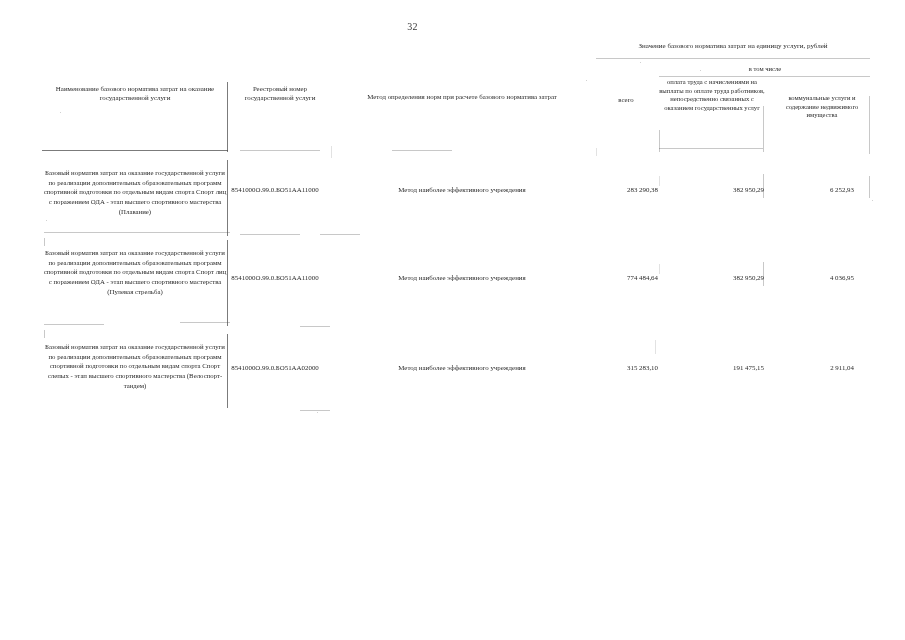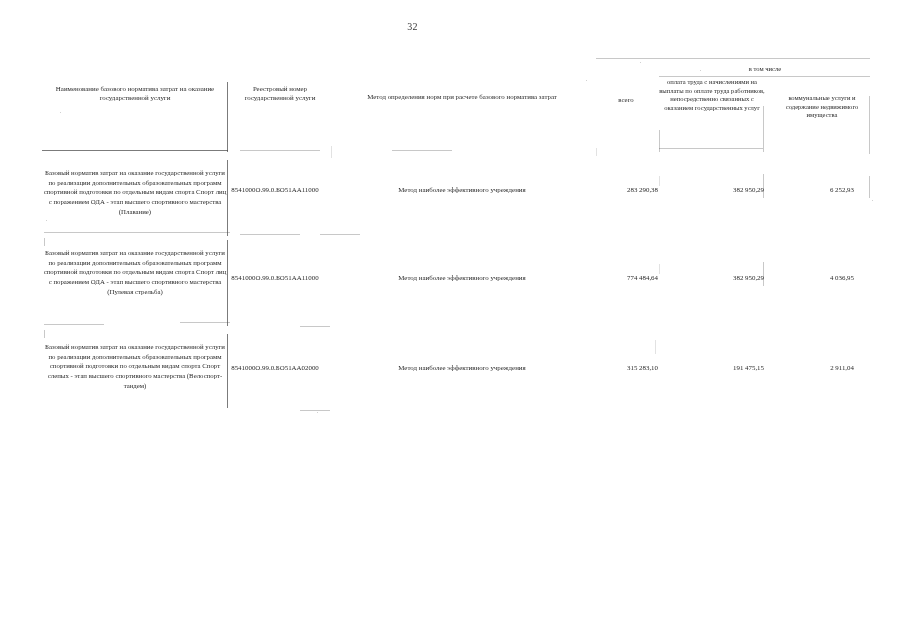--- a/index.html
+++ b/index.html
@@ -176,20 +176,21 @@
     border-radius: 50%;
   }
 </style>
 </head>
 <body>
 
 <div class="page">
 
   <div class="page-number">32</div>
 
+  <div class="hdr-top">Значение базового норматива затрат на единицу услуги, рублей</div>
   <div class="hdr-vtom">в том числе</div>
   <div class="hdr-vsego">всего</div>
   <div class="hdr-oplata">оплата труда с начислениями на выплаты по оплате труда работников, непосредственно связанных с оказанием государственных услуг</div>
   <div class="hdr-komm">коммунальные услуги и содержание недвижимого имущества</div>
   <div class="hdr-naim">Наименование базового норматива затрат на оказание государственной услуги</div>
   <div class="hdr-reestr">Реестровый номер государственной услуги</div>
   <div class="hdr-metod">Метод определения норм при расчете базового норматива затрат</div>
 
   <div class="hrule faint" style="left:596px; top:58px; width:274px;"></div>
   <div class="hrule faint" style="left:659px; top:76px; width:211px;"></div>

